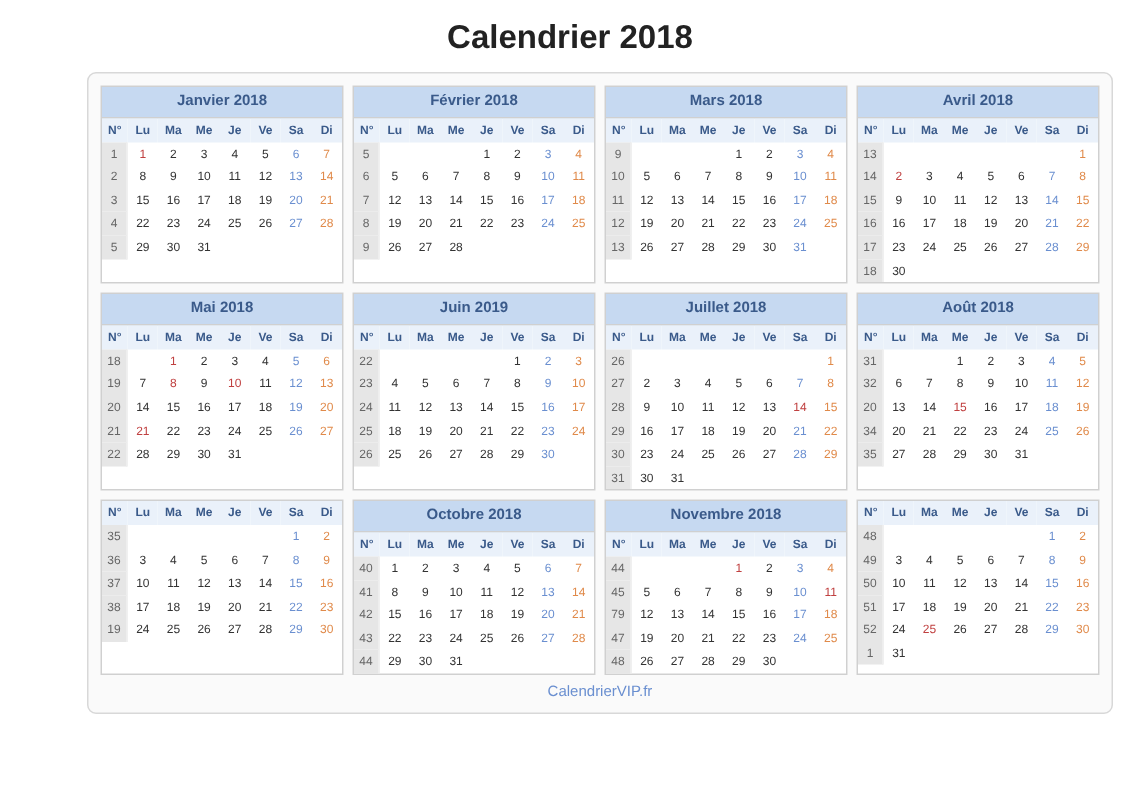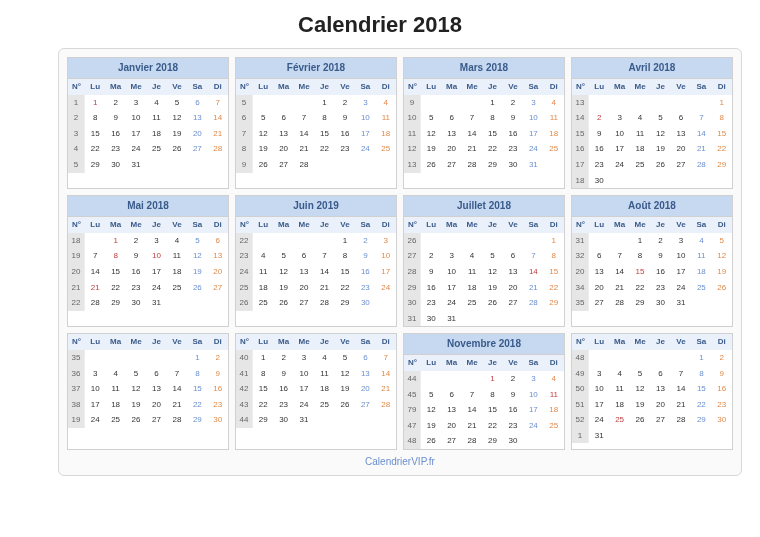--- a/index.html
+++ b/index.html
@@ -671,20 +671,21 @@
             <div class="daycell">24</div>
             <div class="daycell">25</div>
             <div class="daycell">26</div>
             <div class="daycell">27</div>
             <div class="daycell">28</div>
             <div class="daycell sat">29</div>
             <div class="daycell sun">30</div>
           </div>
         </div>
         <div class="month">
+          <div class="month-title">Octobre 2018</div>
           <div class="dow-row">
             <div class="hcell">N°</div>
             <div class="hcell">Lu</div>
             <div class="hcell">Ma</div>
             <div class="hcell">Me</div>
             <div class="hcell">Je</div>
             <div class="hcell">Ve</div>
             <div class="hcell">Sa</div>
             <div class="hcell">Di</div>
           </div>

